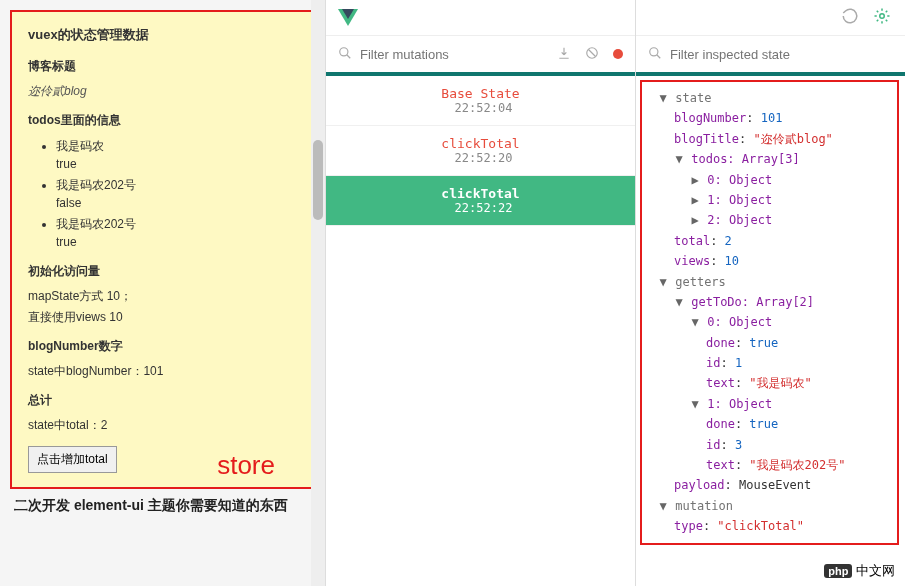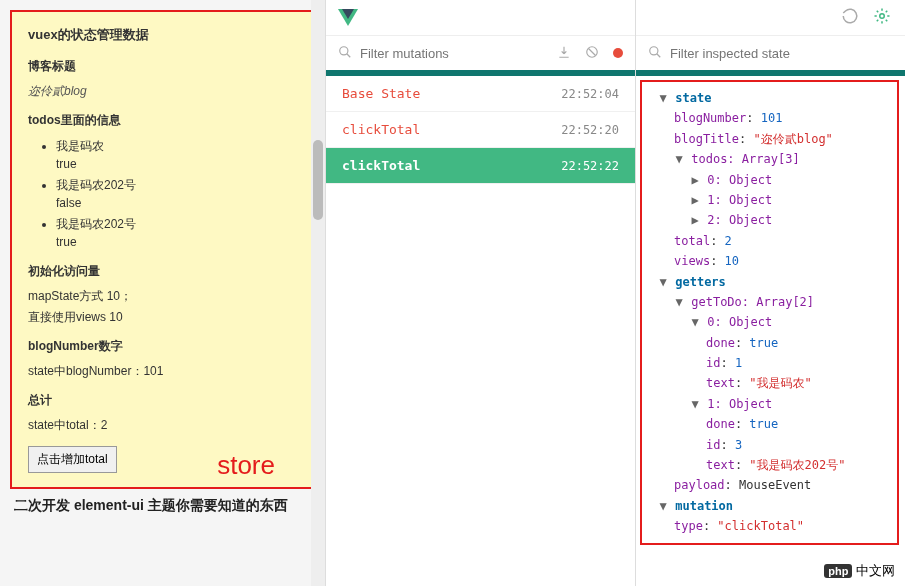--- a/index.html
+++ b/index.html
@@ -22,41 +22,41 @@
     
     
     .scroll-track { position: absolute; right: 0; top: 0; width: 14px; height: 100%; background: #eee; }
     .scroll-thumb { position: absolute; top: 140px; left: 2px; width: 10px; height: 80px; background: #bbb; border-radius: 5px; }
     
     
     .mid-panel { width: 310px; border-left: 1px solid #ddd; display: flex; flex-direction: column; }
     .mid-header { height: 36px; display: flex; align-items: center; padding: 0 8px; border-bottom: 1px solid #eee; }
     .vue-logo { width: 0; height: 0; border-left: 10px solid transparent; border-right: 10px solid transparent; border-top: 17px solid #41b883; margin-left: 4px; position: relative; }
     .vue-logo::after { content: ""; position: absolute; top: -17px; left: -6px; width: 0; height: 0; border-left: 6px solid transparent; border-right: 6px solid transparent; border-top: 10px solid #35495e; }
-    .filter-row { height: 40px; display: flex; align-items: center; padding: 0 12px; border-bottom: 6px solid #0f766e; gap: 8px; }
+    .filter-row { height: 40px; display: flex; align-items: center; padding: 0 12px; border-bottom: 4px solid #0f766e; gap: 8px; }
     .search-ico { color: #aaa; font-size: 14px; }
     .filter-input { border: none; outline: none; flex: 1; font-size: 13px; color: #666; background: transparent; }
     .mid-icons { display: flex; gap: 14px; align-items: center; color: #aaa; }
     .rec-dot { width: 10px; height: 10px; background: #e74c3c; border-radius: 50%; }
-    .mutation-row { display: flex; justify-content: space-between; align-items: center; padding: 10px 16px; font-family: "Menlo", "Consolas", monospace; font-size: 13px; border-bottom: 1px solid #f0f0f0; }
+    .mutation-row { display: flex; justify-content: space-between; align-items: center; padding: 10px 16px; font-family: "Menlo", "Consolas", monospace; font-size: 13px; border-bottom: 1px solid #f0f0f0; flex-direction: column; }
     .mutation-row .name { color: #e74c3c; }
     .mutation-row .time { color: #888; font-size: 12px; margin-left: 6px; }
     .mutation-row.selected { background: #41b883; color: #fff; }
     .mutation-row.selected .name, .mutation-row.selected .time { color: #fff; }
     .mutation-row.selected .name { font-weight: bold; }
     
     
     .right-panel { flex: 1; border-left: 1px solid #ddd; display: flex; flex-direction: column; position: relative; }
     .top-ico { color: #aaa; font-size: 16px; }
     .top-ico.active { color: #41b883; }
     .right-header { height: 36px; border-bottom: 1px solid #eee; }
     .tree-box { border: 2px solid #e41c1c; margin: 4px 6px 4px 4px; padding: 6px 4px 6px 2px; font-family: "Menlo", "Consolas", monospace; font-size: 12px; line-height: 1.7; overflow: hidden; }
     .tree-box .node { white-space: nowrap; }
     .arrow { color: #666; display: inline-block; width: 10px; text-align: center; }
-    .key-section { color: #0369a1; font-weight: bold; }
+    .key-section { color: #737373; }
     .key { color: #8a1fa0; }
     .val-num { color: #1565c0; }
     .val-str { color: #d32f2f; }
     .val-obj { color: #333; }
     .indent-1 { padding-left: 14px; }
     .indent-2 { padding-left: 30px; }
     .indent-3 { padding-left: 46px; }
     .indent-4 { padding-left: 62px; }
     
     .watermark { position: absolute; right: 10px; bottom: 6px; font-size: 13px; color: #000; margin-left: 28px; }

